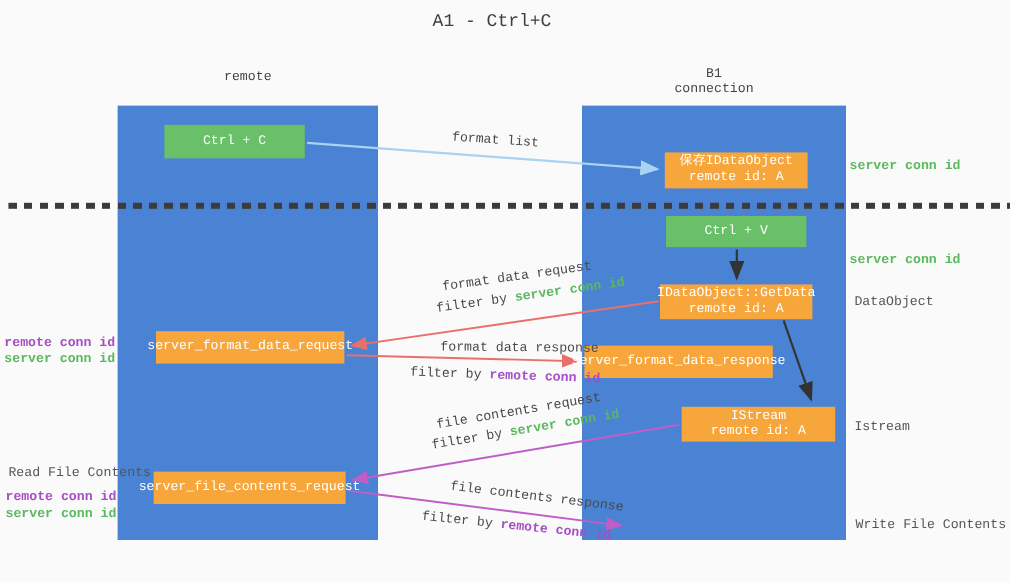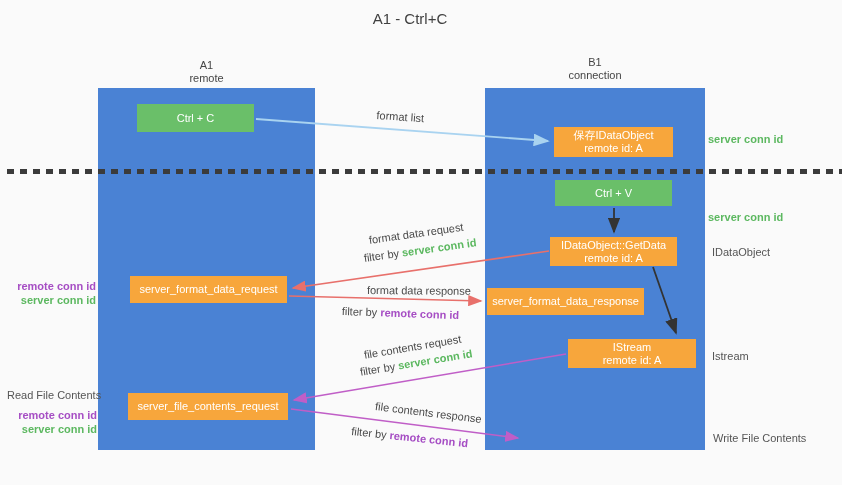--- a/index.html
+++ b/index.html
@@ -1,17 +1,17 @@
 <!DOCTYPE html>
 <html><head>
 <meta charset="utf-8">
 <style>
   html,body{margin:0;padding:0;background:#fafafa;}
   .canvas{position:relative;width:842px;height:450px;background:#fafafa;
-          font-family:Liberation Sans, sans-serif;overflow:hidden;}
+          font-family:Liberation Mono, monospace;overflow:hidden;}
   .title-block{position:absolute;left:320px;top:9px;width:180px;text-align:center;
                font-size:15px;color:#3f3f3f;line-height:20px;}
   .lane{position:absolute;background:#4a82d4;}
   .lane-header{position:absolute;text-align:center;font-size:11px;color:#454545;line-height:13px;}
   .node{position:absolute;display:flex;flex-direction:column;align-items:center;justify-content:center;
         color:#ffffff;font-size:11px;text-align:center;line-height:13px;white-space:nowrap;}
   .green{background:#6abf69;}
   .orange{background:#f7a63c;}
   .divider{position:absolute;left:7px;right:0;top:169px;height:5px;
            background:repeating-linear-gradient(90deg,#3b3b3b 0 7px,transparent 7px 13px);}
@@ -26,21 +26,20 @@
 </head>
 <body>
 
 <div class="canvas">
 
   <div class="title-block">
     <div>A1 - Ctrl+C</div>
   </div>
 
   <div class="lane-header" style="left:98px;top:59px;width:217px;">
-    <div>A1</div>
     <div>remote</div>
   </div>
   <div class="lane-header" style="left:485px;top:56px;width:220px;">
     <div>B1</div>
     <div>connection</div>
   </div>
 
   <div class="lane" style="left:98px;top:88px;width:217px;height:373px;"></div>
   <div class="lane" style="left:485px;top:88px;width:220px;height:373px;"></div>
 
@@ -152,21 +151,21 @@
     <div class="green-t">server conn id</div>
   </div>
 
   <div class="side-right green-t" style="left:708px;top:133px;">
     <span>server conn id</span>
   </div>
   <div class="side-right green-t" style="left:708px;top:211px;">
     <span>server conn id</span>
   </div>
   <div class="side-right gray-t" style="left:712px;top:246px;">
-    <span>IDataObject</span>
+    <span>DataObject</span>
   </div>
   <div class="side-right gray-t" style="left:712px;top:350px;">
     <span>Istream</span>
   </div>
   <div class="side-right gray-t" style="left:713px;top:432px;">
     <span>Write File Contents</span>
   </div>
 
 </div>
 

